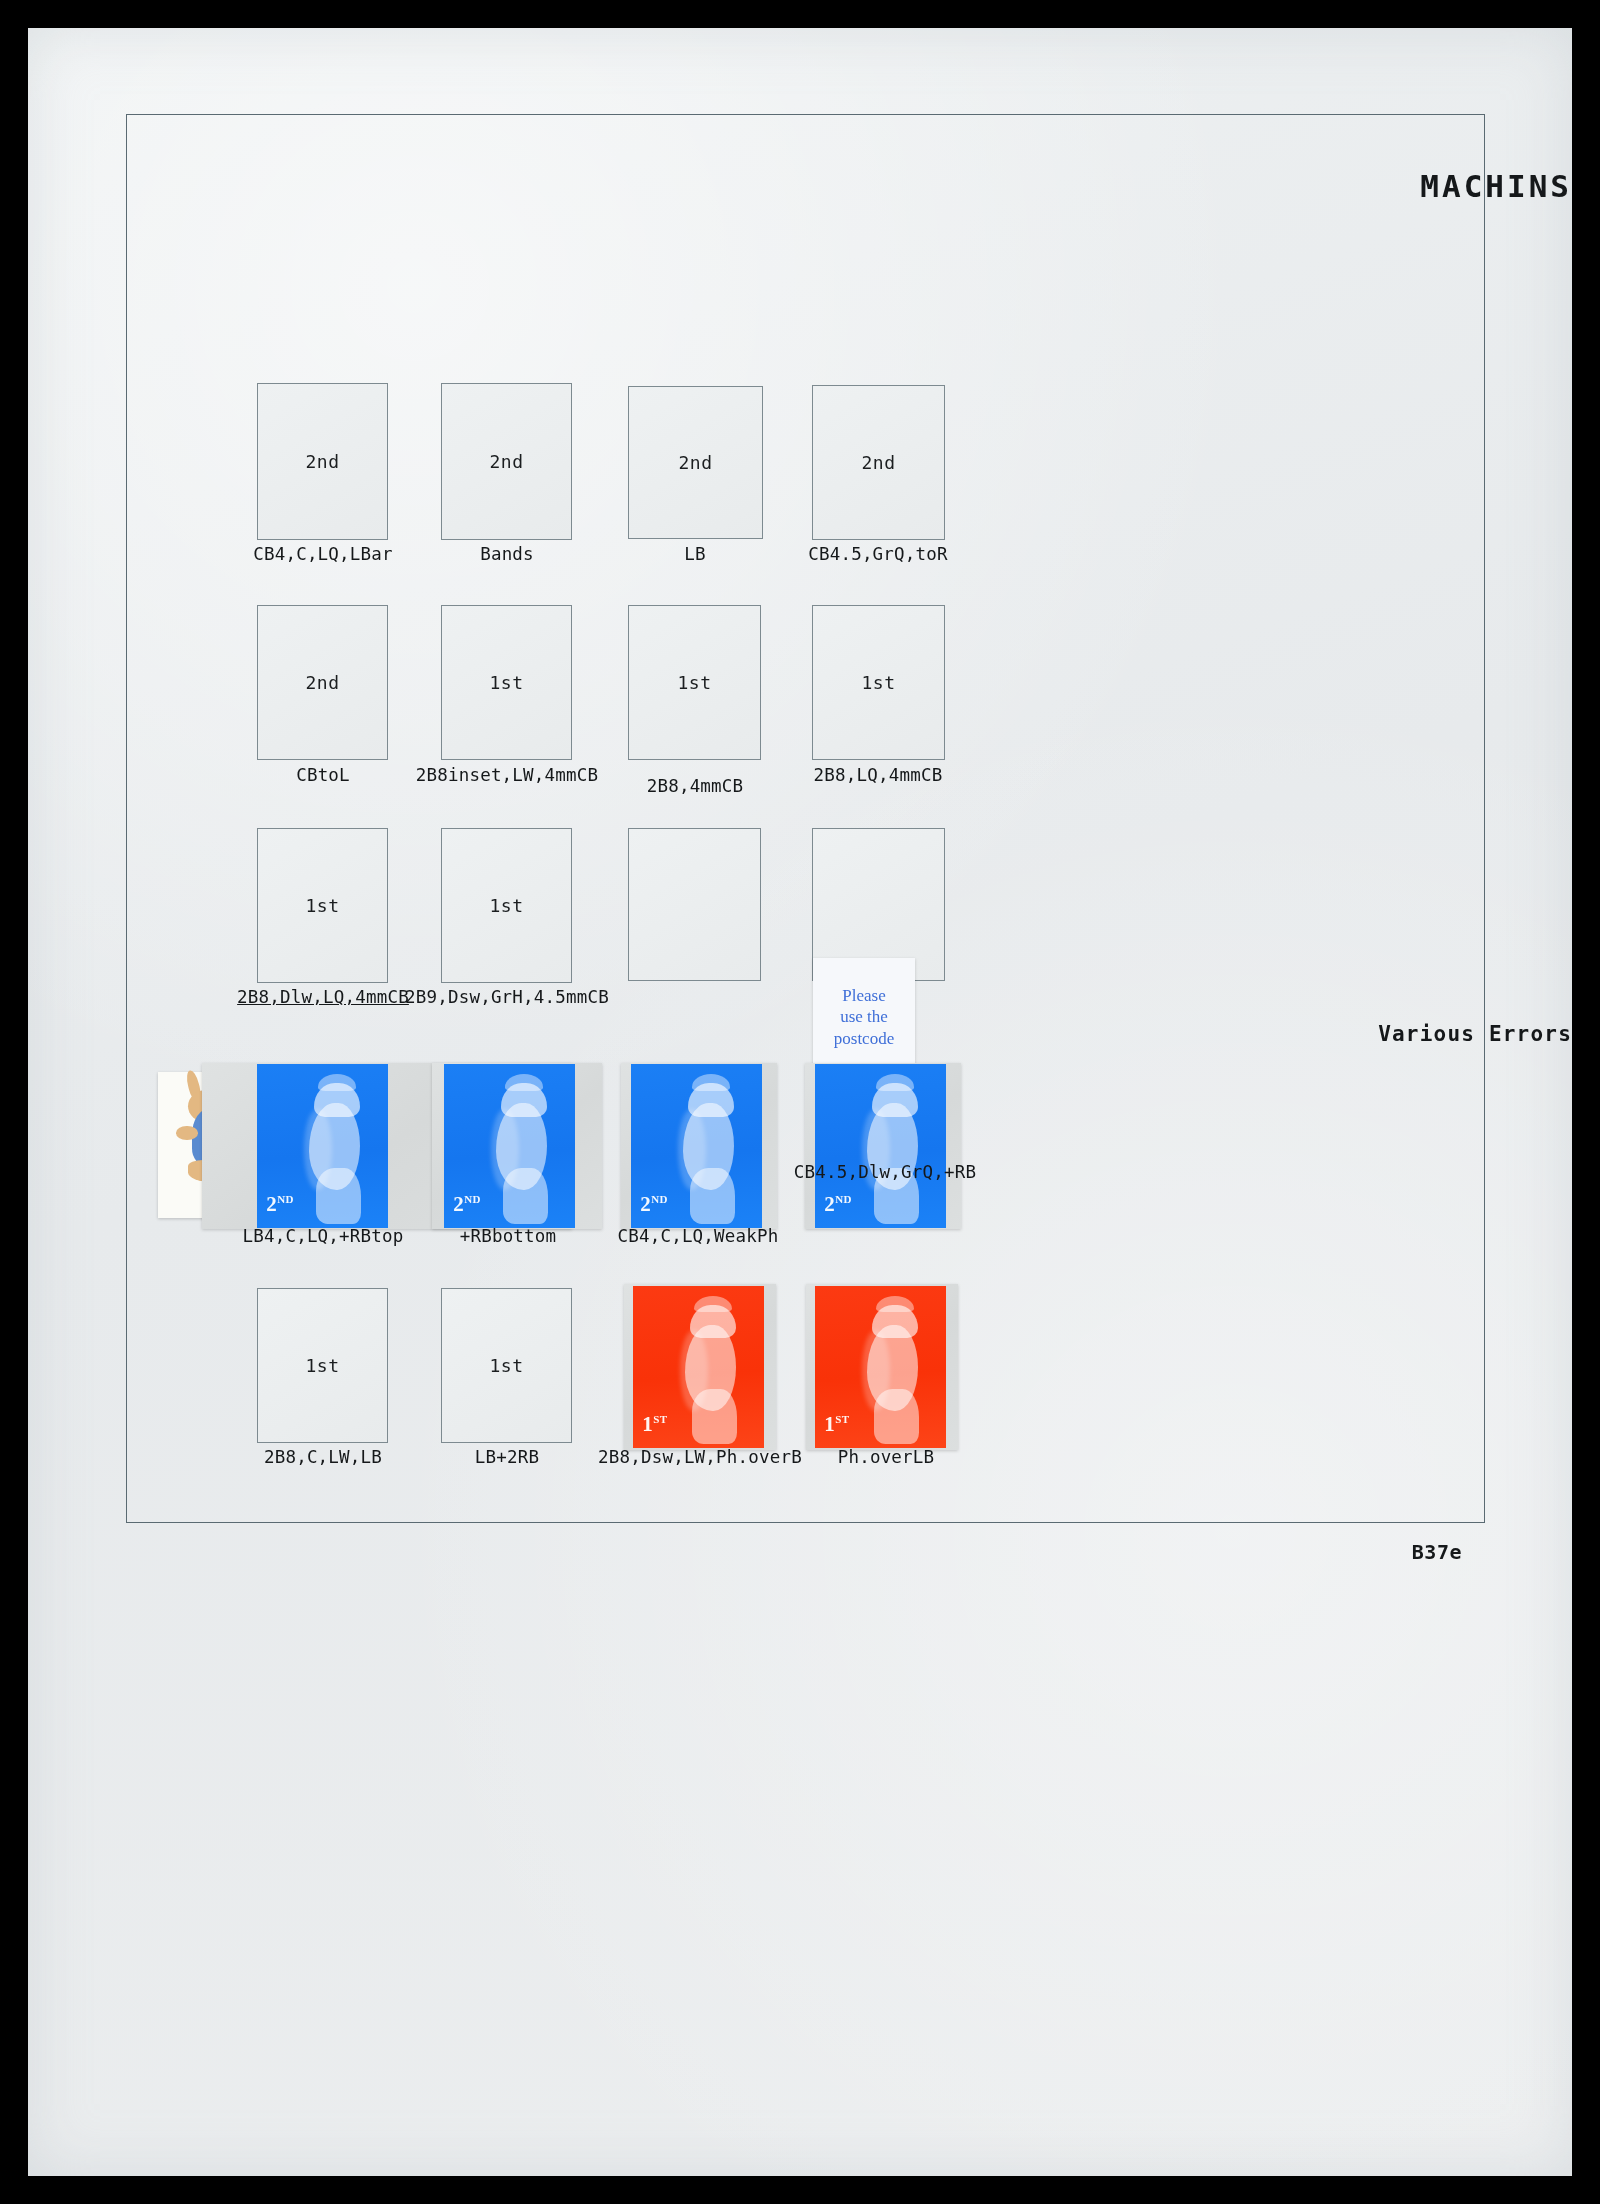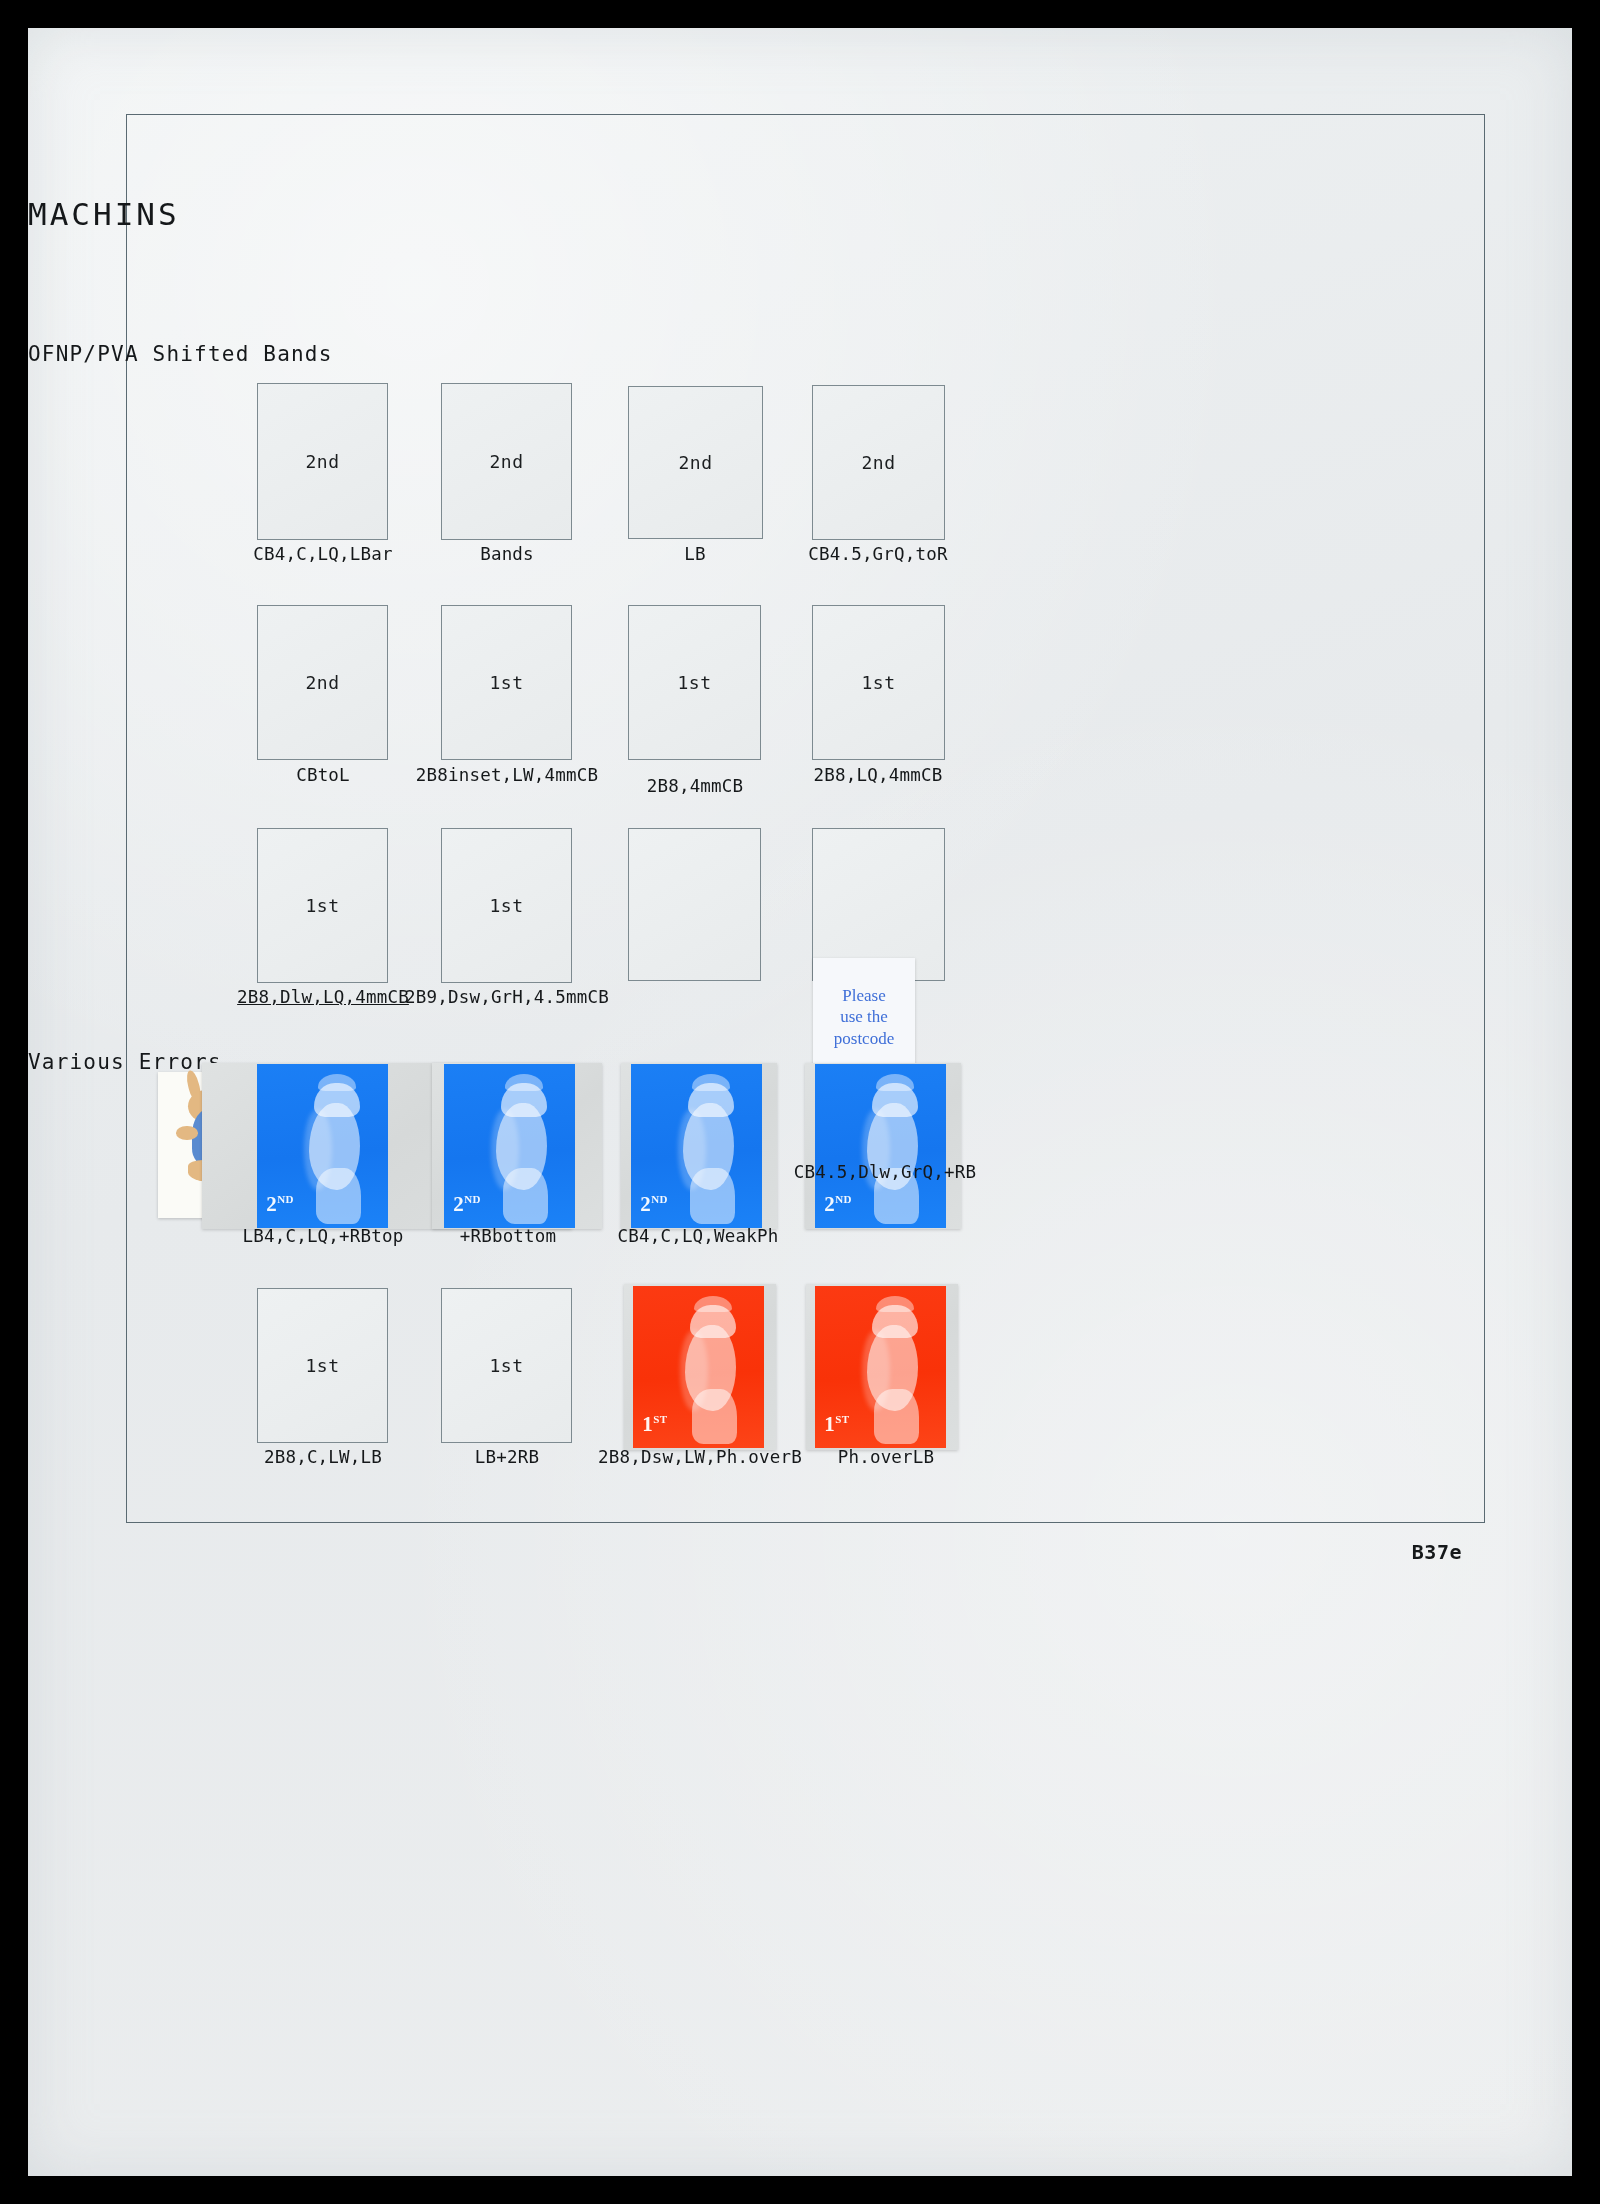--- a/index.html
+++ b/index.html
@@ -31,25 +31,24 @@
     position: absolute;
     left: 98px;
     top: 86px;
     width: 1357px;
     height: 1407px;
     border: 1px solid #5a6a72;
   }
   .hdr {
     position: absolute;
     width: 100%;
-    text-align: left;
+    text-align: right;
     color: #15181a;
-    font-weight: normal;
+    font-weight: bold;
     letter-spacing: 1px;
-    margin-top: 28px;
   }
   #title  { top: 140px; font-size: 31px; letter-spacing: 3px; }
   #sub1   { top: 217px; font-size: 21px; letter-spacing: 1.2px; }
   #sub2   { top: 286px; font-size: 21px; letter-spacing: 1.2px; }
   #errors { top: 994px; font-size: 21px; letter-spacing: 1.2px; }
   .frame {
     position: absolute;
     border: 1px solid #7d8a90;
     background: linear-gradient(150deg, #eef1f2 0%, #e8ebec 100%);
     box-sizing: border-box;
@@ -222,21 +221,20 @@
   }
 </style>
 </head>
 <body>
 
 <div id="page">
 
   <div id="border"></div>
 
   <div class="hdr" id="title">MACHINS</div>
-  <div class="hdr" id="sub2">OFNP/PVA Shifted Bands</div>
   <div class="hdr" id="errors">Various Errors</div>
 
   <div class="frame" style="left:229px; top:355px; width:131px; height:157px;">
     <span class="val">2nd</span>
   </div>
   <div class="cap" style="left:209px; top:516px; width:172px;">CB4,C,LQ,LBar</div>
 
   <div class="frame" style="left:413px; top:355px; width:131px; height:157px;">
     <span class="val">2nd</span>
   </div>

